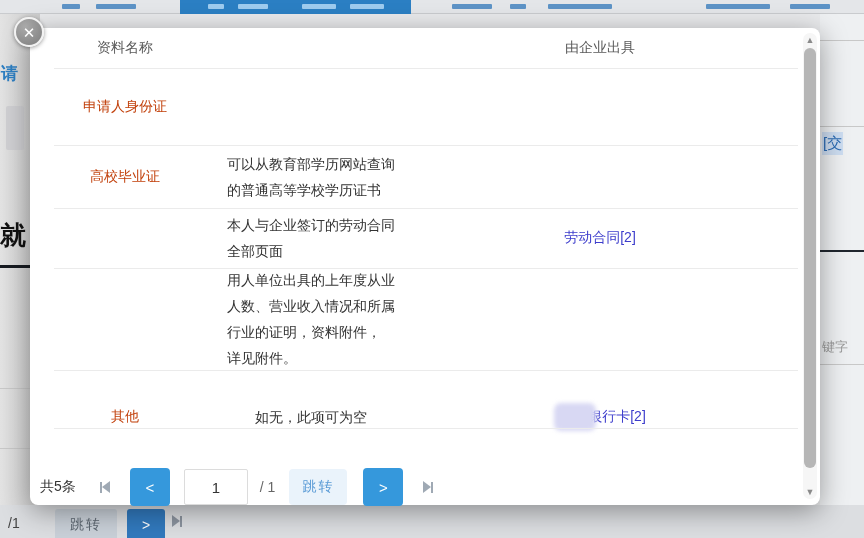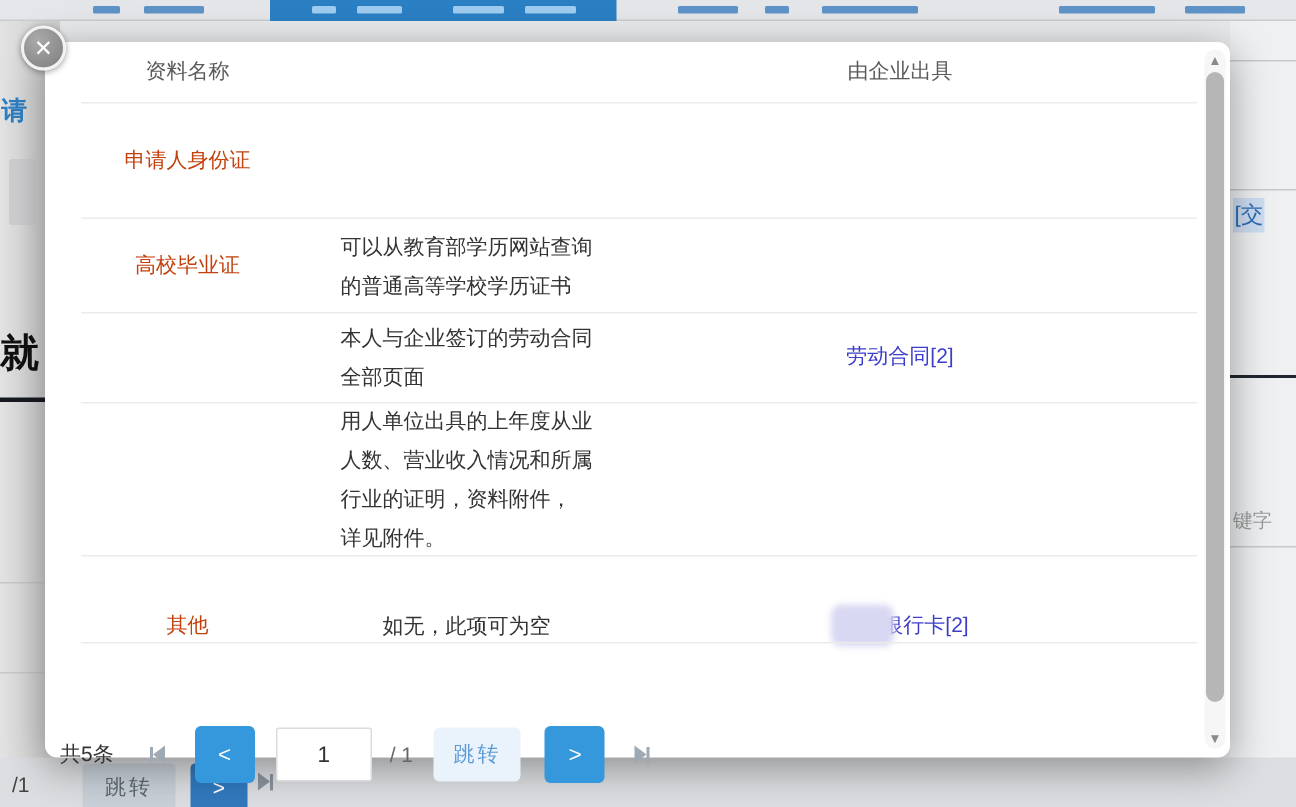--- a/index.html
+++ b/index.html
@@ -108,21 +108,21 @@
   .r-0 { top: 40px;  height: 77px; }
   .r-1 { top: 117px; height: 63px; }
   .r-2 { top: 180px; height: 60px; }
   .r-3 { top: 240px; height: 102px; }
   .r-4 { top: 360px; height: 58px; }
   .sep-h { top: 40px; } .sep-0 { top: 117px; } .sep-1 { top: 180px; }
   .sep-2 { top: 240px; } .sep-3 { top: 342px; } .sep-4 { top: 400px; }
 
   
   .m-pager {
-    position: absolute; left: 10px; top: 454px; height: 42px;
+    position: absolute; left: 10px; top: 438px; height: 42px;
     display: flex; align-items: center;
   }
   .pager-total { font-size: 14px; color: #333; margin-right: 14px; }
   .nav-icon { display: inline-flex; align-items: center; margin: 0 10px; }
   .bar-v { width: 2px; height: 11px; background: #9fa9b4; }
   .tri-left { width: 0; height: 0; border-top: 6px solid transparent; border-bottom: 6px solid transparent; border-right: 8px solid #9fa9b4; }
   .tri-right { width: 0; height: 0; border-top: 6px solid transparent; border-bottom: 6px solid transparent; border-left: 8px solid #9fa9b4; }
   .btn-blue {
     width: 40px; height: 38px; background: #3598dc; color: #fff;
     border: none; border-radius: 4px; font-size: 15px; cursor: pointer; margin: 0 10px;

